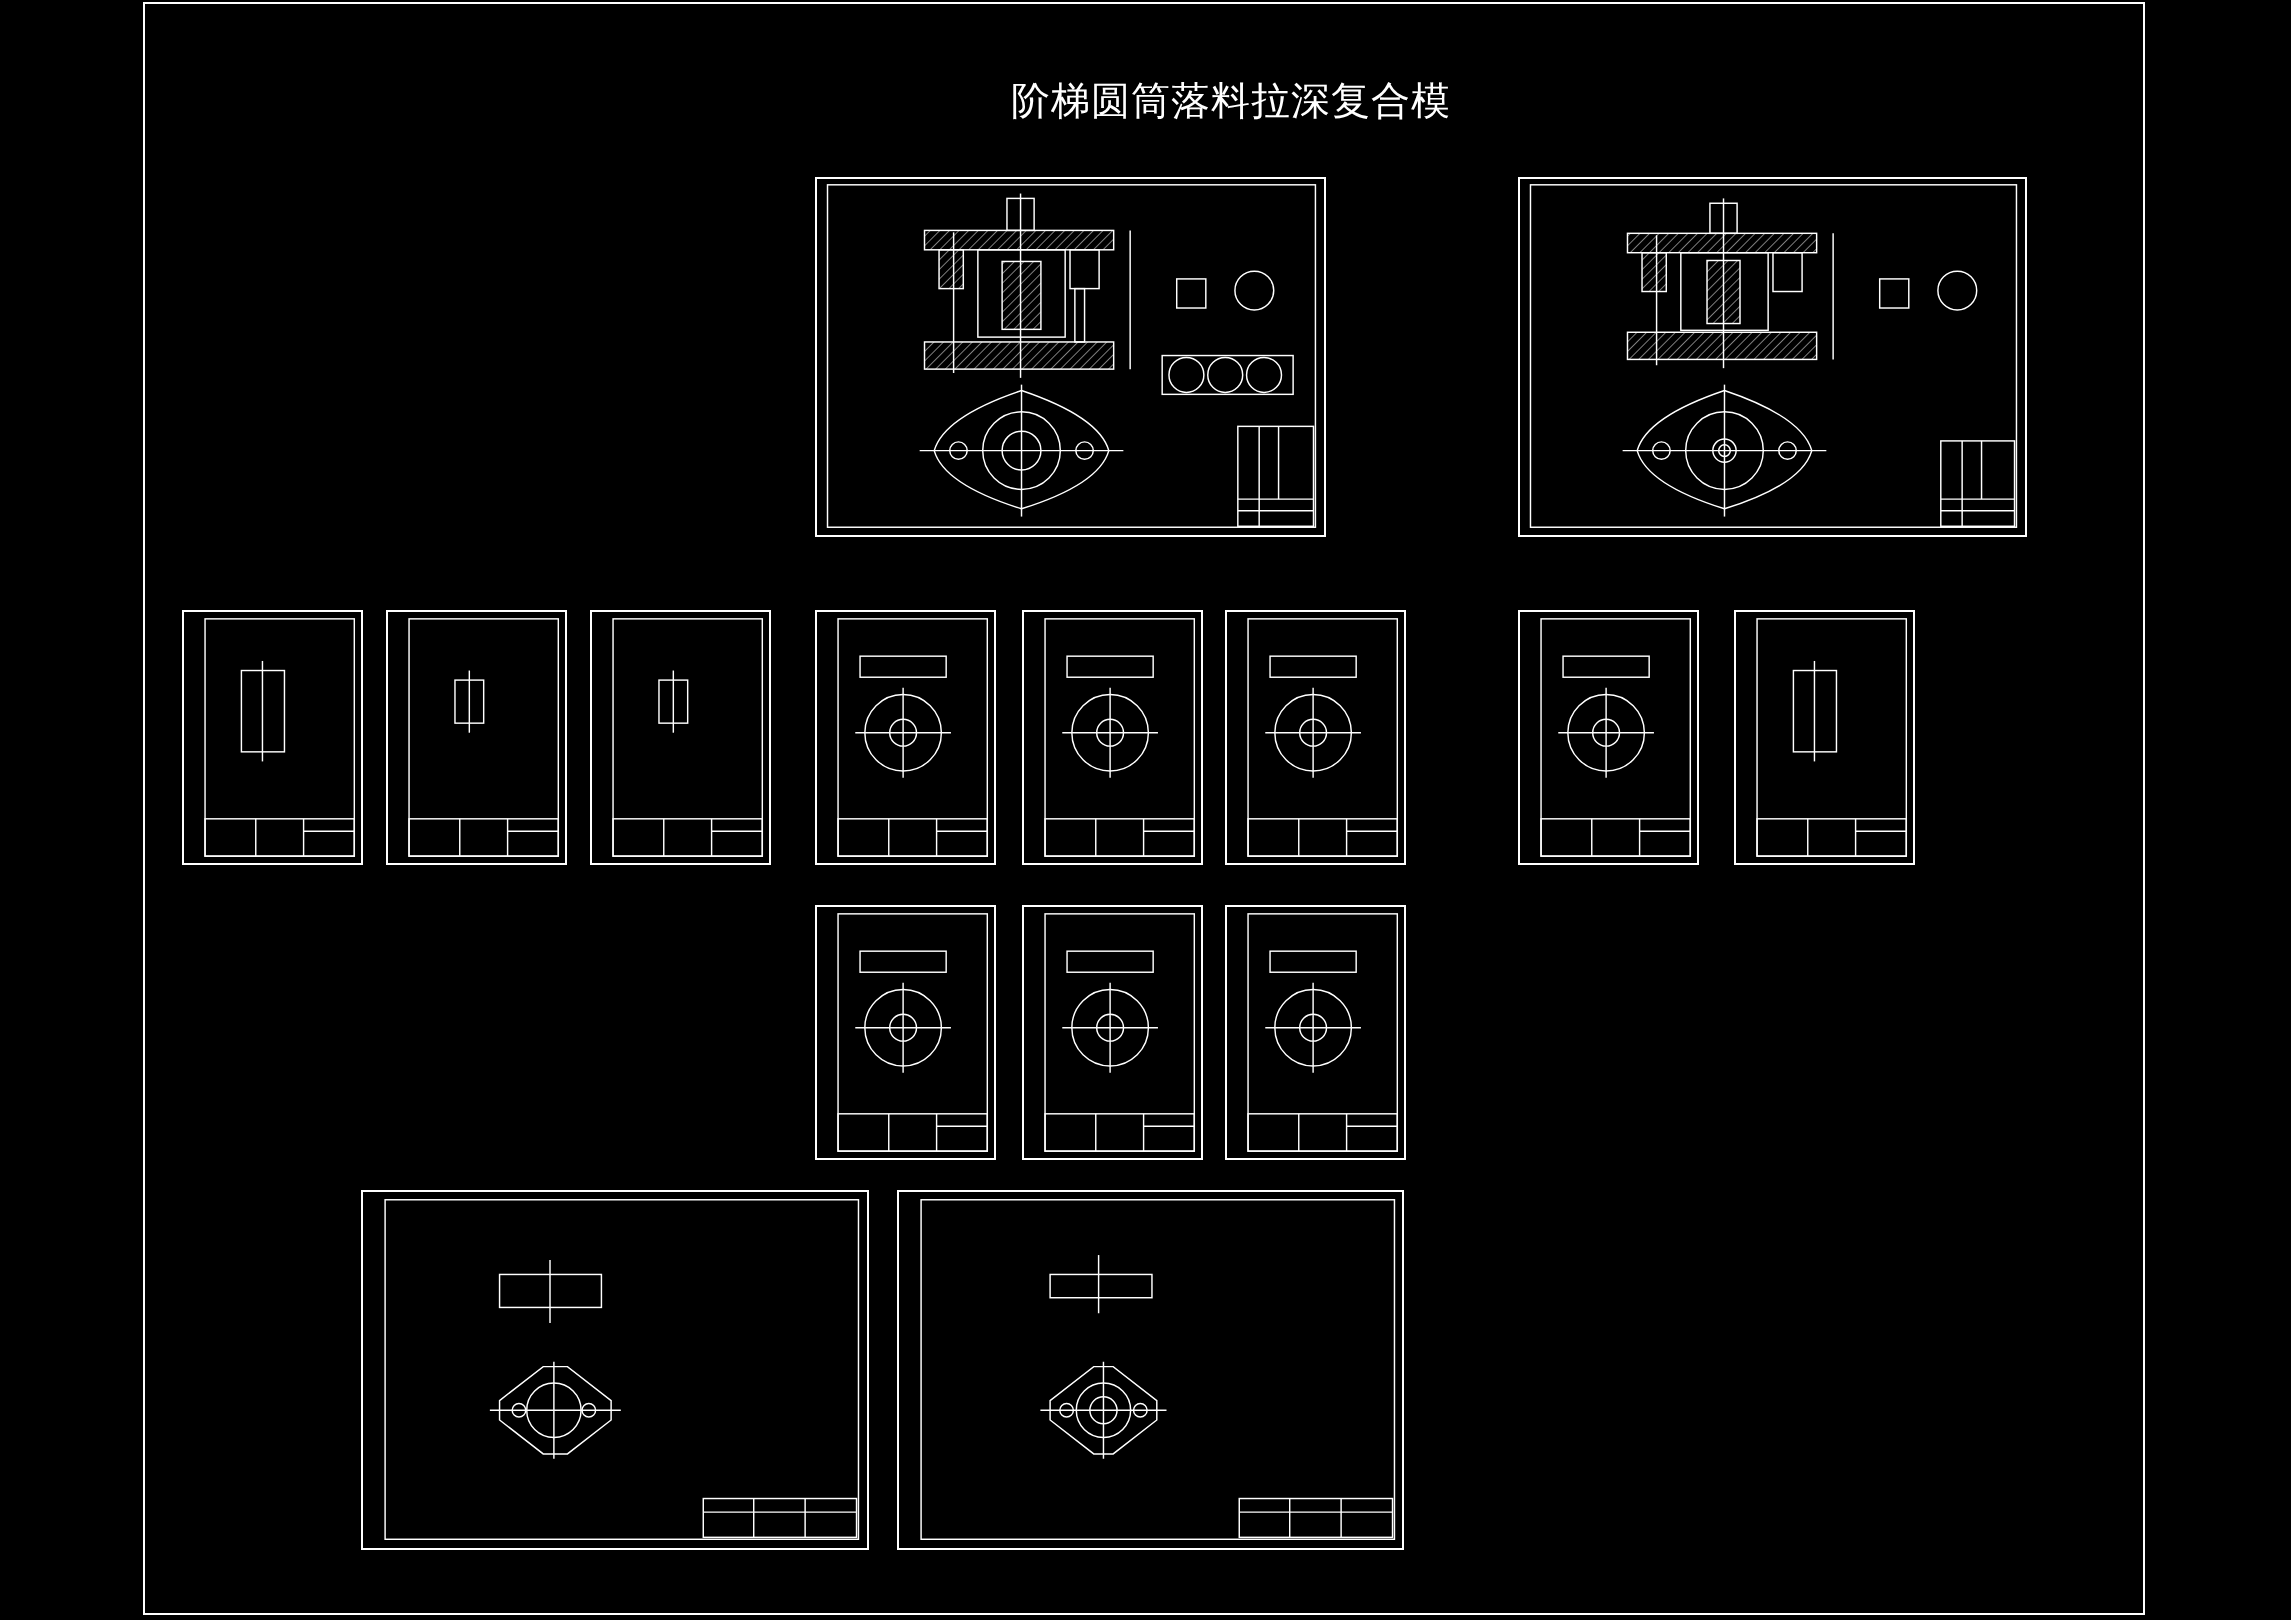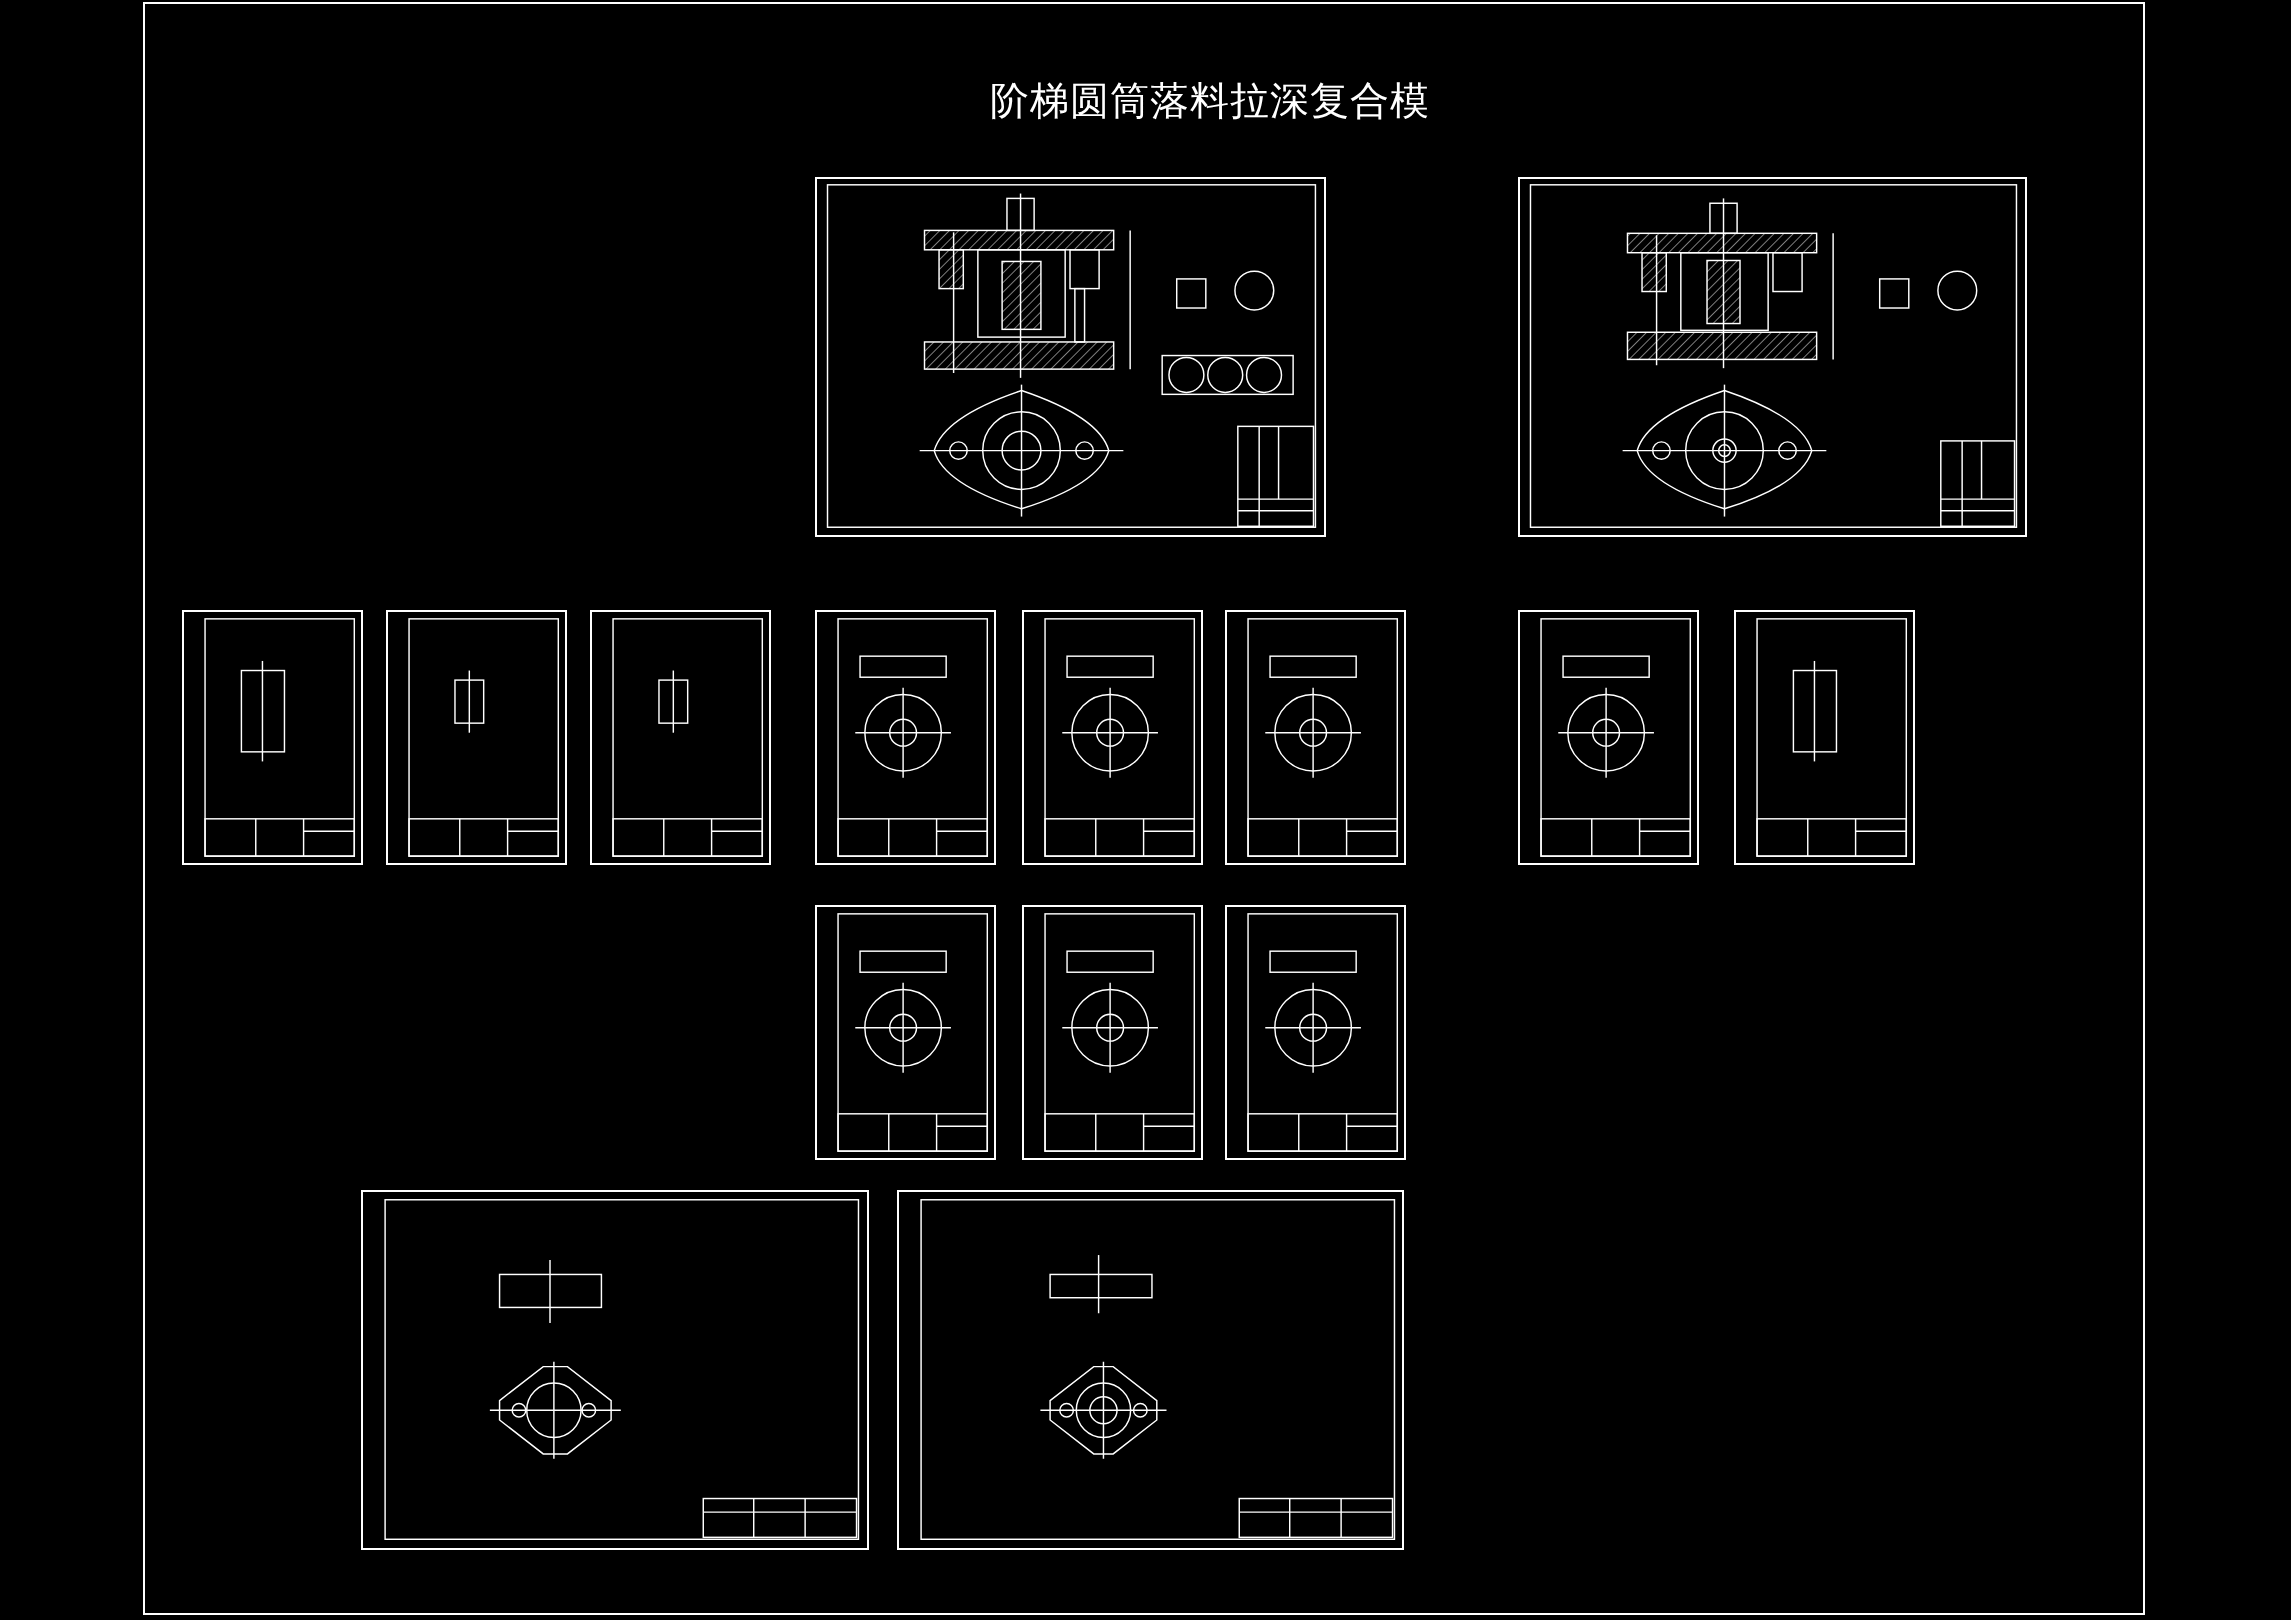--- a/index.html
+++ b/index.html
@@ -1,19 +1,19 @@
 <!DOCTYPE html>
 <html><head>
 <meta charset="utf-8">
 <style>
   html,body{margin:0;padding:0;background:#000;}
   body{width:2292px;height:1620px;position:relative;overflow:hidden;font-family:"DejaVu Sans",sans-serif;color:#fff;}
   .abs{position:absolute;}
   .outer-frame{left:143px;top:2px;width:2002px;height:1613px;border:2px solid #fff;box-sizing:border-box;}
-  .title{left:975px;top:73px;width:470px;text-align:center;font-family:"DejaVu Serif",serif;font-size:39px;color:#fff;letter-spacing:1px;line-height:55px;}
+  .title{left:996px;top:73px;width:470px;text-align:center;font-family:"DejaVu Serif",serif;font-size:39px;color:#fff;letter-spacing:1px;line-height:55px;}
   .sheet{position:absolute;border:2px solid #fff;box-sizing:border-box;}
   .sheet svg{position:absolute;left:0;top:0;width:100%;height:100%;}
 </style>
 </head>
 <body>
 
 <div class="abs outer-frame"></div>
 <div class="abs title">阶梯圆筒落料拉深复合模</div>
 
 <div class="sheet" style="left:815px;top:177px;width:511px;height:360px;">

